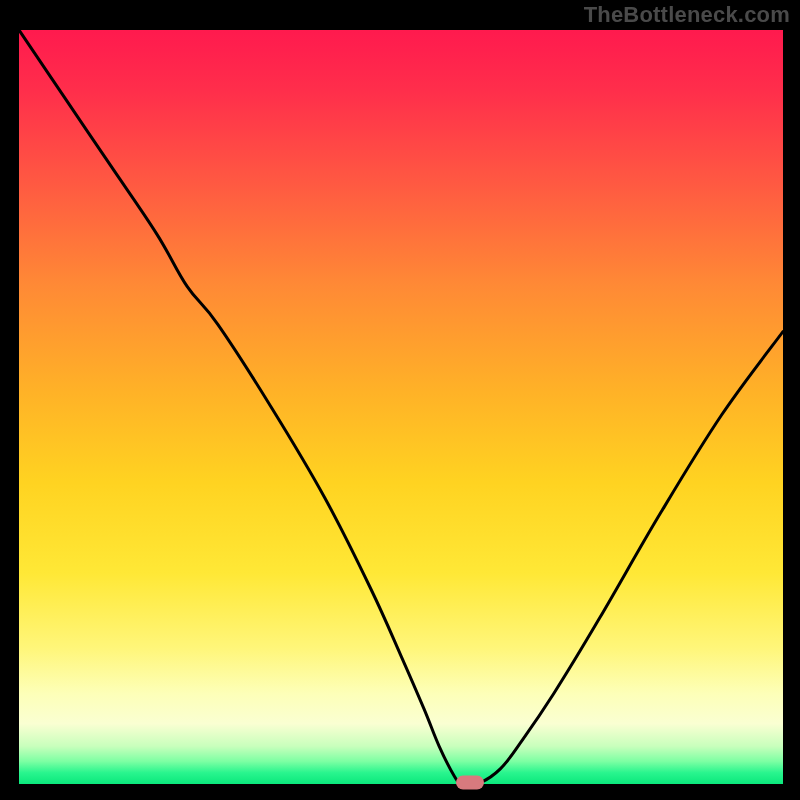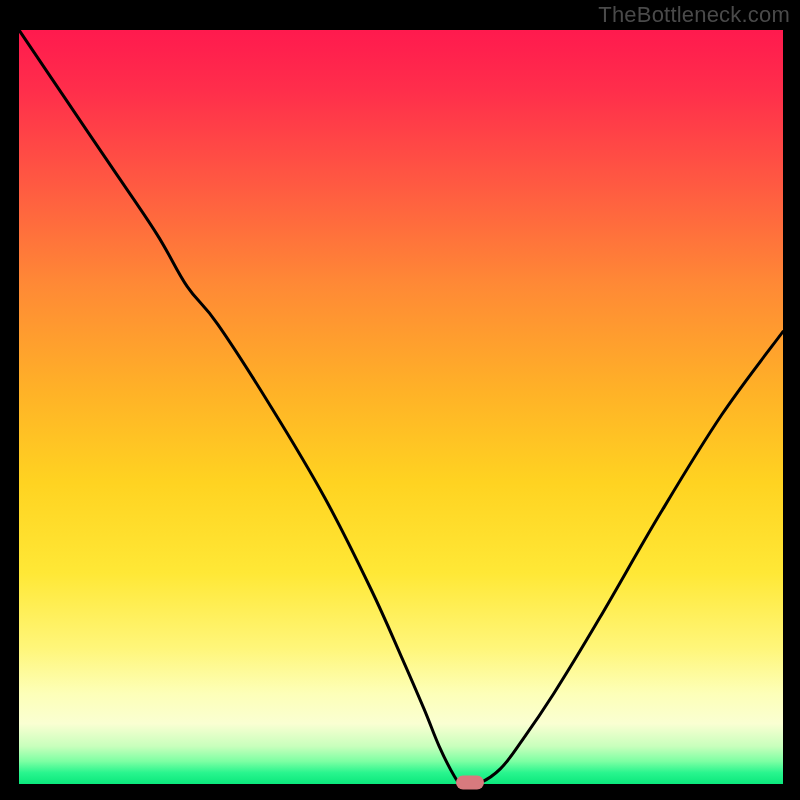--- a/index.html
+++ b/index.html
@@ -16,21 +16,21 @@
     width: 800px;
     height: 800px;
     background: #000;
   }
   .watermark {
     position: absolute;
     top: 2px;
     right: 10px;
     color: #4a4a4a;
     font-size: 22px;
-    font-weight: 400;
+    font-weight: 700;
     letter-spacing: 0.2px;
     user-select: none;
   }
   .plot-wrap {
     position: absolute;
     left: 19px;
     top: 30px;
     width: 764px;
     height: 754px;
   }

